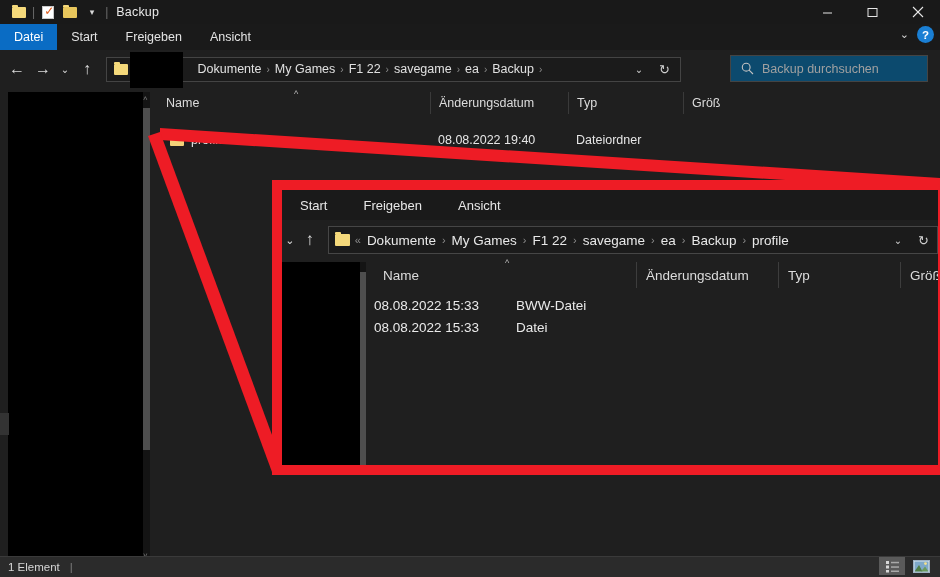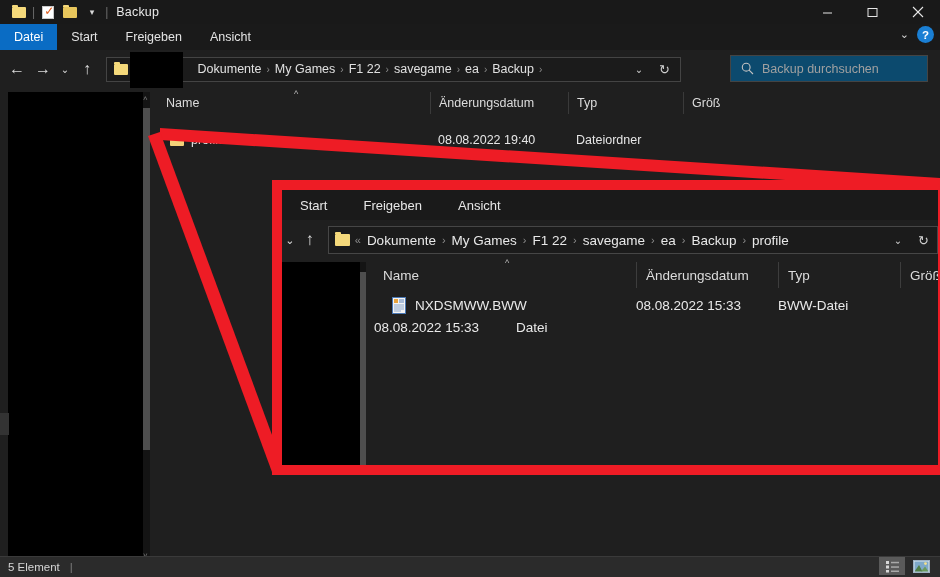--- a/index.html
+++ b/index.html
@@ -330,47 +330,32 @@
       </div>
       <div class="icol" style="width:122px">
         <span>Typ</span>
       </div>
       <div class="icol" style="width:44px">
         <span>Größ</span>
       </div>
     </div>
 
     <div class="inner-row" style="top:104px">
-      <div class="cell" style="width:262px; padding-left:18px">
-        <span class="fileicon">
-          <svg width="14" height="17" viewBox="0 0 14 17">
-            <rect x="0.5" y="0.5" width="13" height="16" fill="#f4f4f4" stroke="#4a78b5"></rect>
-            <rect x="2" y="2" width="4" height="4" fill="#e8a33d"></rect>
-            <line x1="7" y1="3" x2="12" y2="3" stroke="#5b82bb"></line>
-            <line x1="7" y1="5" x2="12" y2="5" stroke="#5b82bb"></line>
-            <line x1="2" y1="8" x2="12" y2="8" stroke="#8aa7cd"></line>
-            <line x1="2" y1="10" x2="12" y2="10" stroke="#8aa7cd"></line>
-            <line x1="2" y1="12" x2="12" y2="12" stroke="#8aa7cd"></line>
-            <line x1="2" y1="14" x2="9" y2="14" stroke="#8aa7cd"></line>
-          </svg>
-        </span>
-        <span>NXDSMWW.BWW</span>
-      </div>
       <div class="cell" style="width:142px">08.08.2022 15:33</div>
       <div class="cell" style="width:122px">BWW-Datei</div>
     </div>
 
     <div class="inner-row" style="top:126px">
       <div class="cell" style="width:142px">08.08.2022 15:33</div>
       <div class="cell" style="width:122px">Datei</div>
     </div>
   </div>
 
   <div class="statusbar">
-    <span>5 Element</span>
+    <span>1 Element</span>
     <span class="status-sep">|</span>
     <div class="viewbtns">
       <div class="vbtn active">
         <svg width="15" height="13" viewBox="0 0 15 13">
           <rect x="1" y="1" width="3" height="3" fill="#d8d8d8"></rect>
           <rect x="1" y="5.5" width="3" height="3" fill="#d8d8d8"></rect>
           <rect x="1" y="10" width="3" height="2.5" fill="#d8d8d8"></rect>
           <rect x="6" y="1.8" width="8" height="1.5" fill="#a9a9a9"></rect>
           <rect x="6" y="6.3" width="8" height="1.5" fill="#a9a9a9"></rect>
           <rect x="6" y="10.5" width="8" height="1.5" fill="#a9a9a9"></rect>

